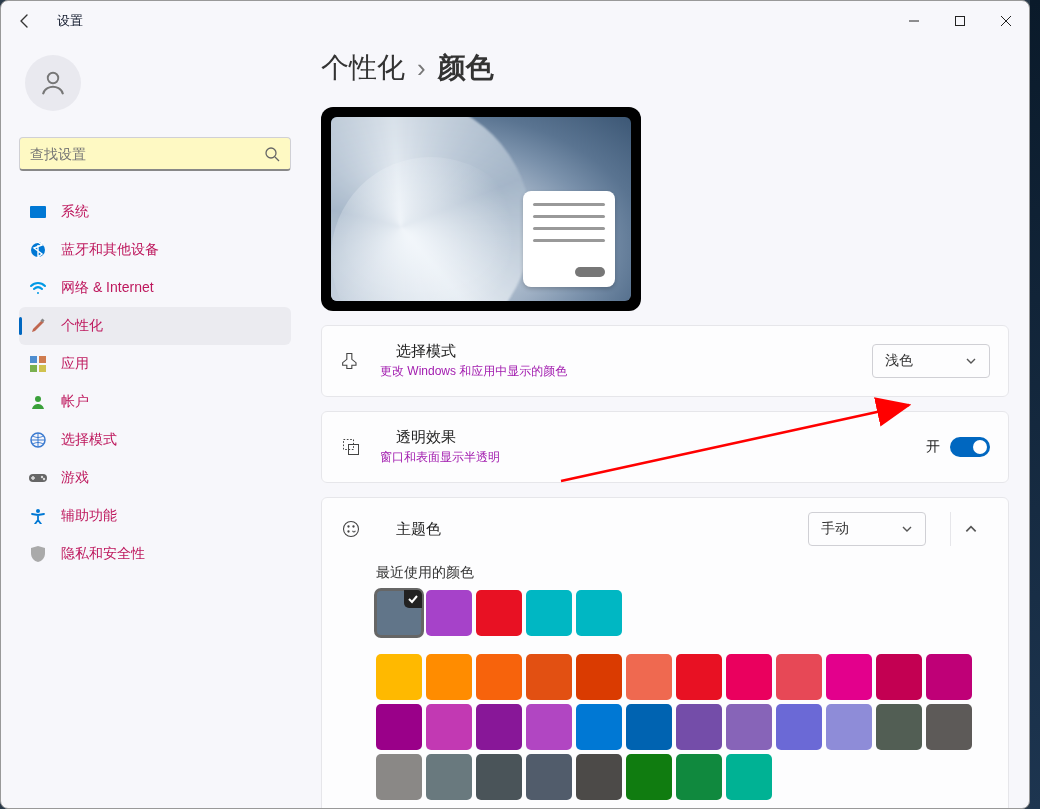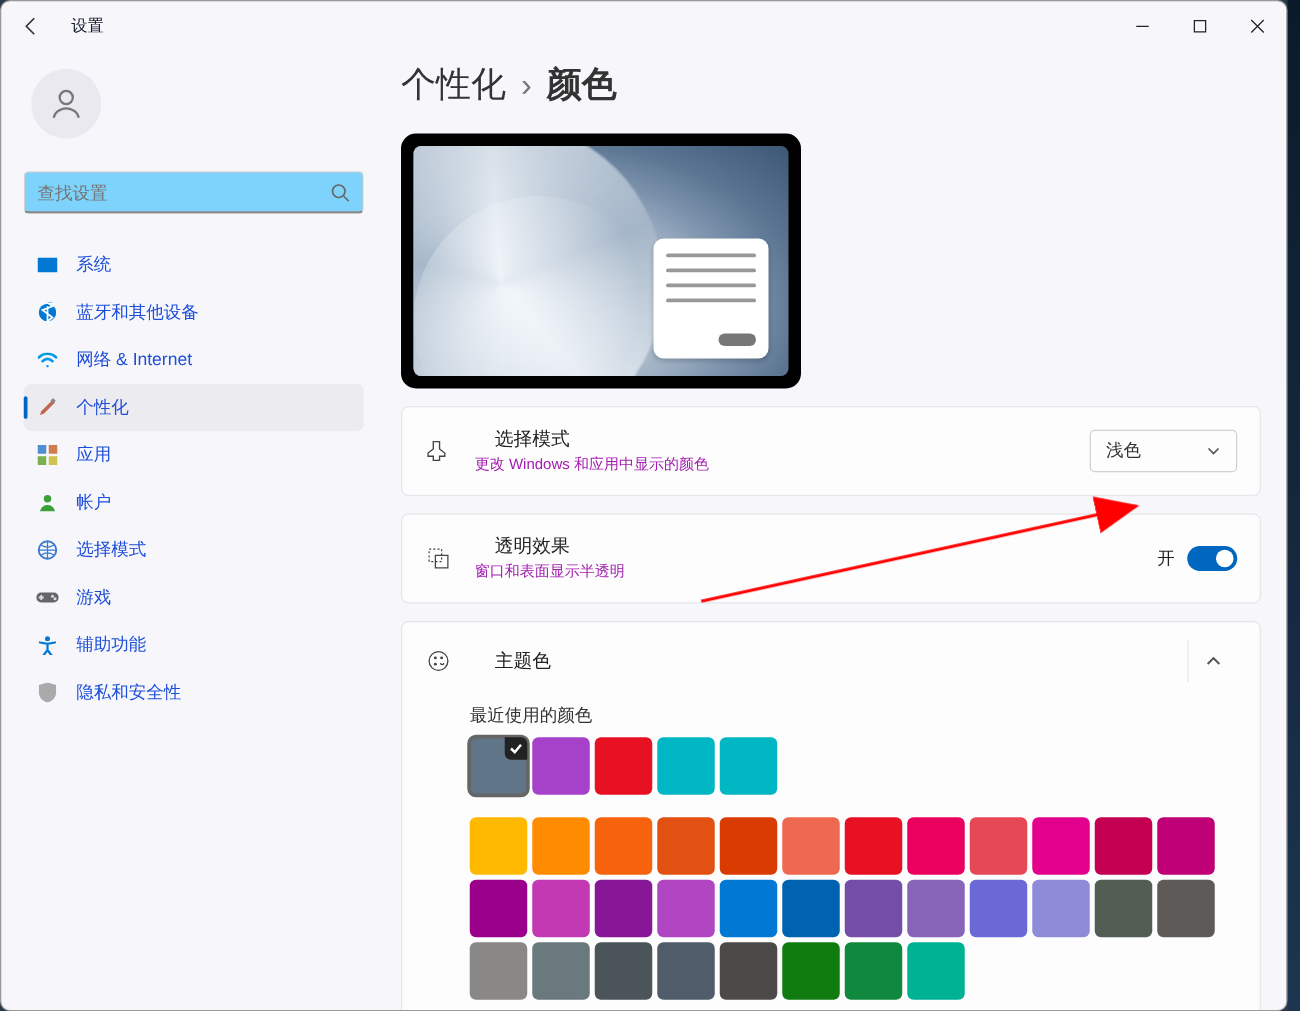--- a/index.html
+++ b/index.html
@@ -17,31 +17,31 @@
   .title-text { font-size: 13px; color:#0f172a; }
   .win-controls { display:flex; }
   .win-btn { width: 46px; height: 32px; display:flex; align-items:center; justify-content:center; }
   .layout { display:flex; height: calc(100% - 40px); }
   .sidebar { width: 300px; padding: 8px 10px 0 18px; overflow-y: hidden; }
   .avatar {
     width: 56px; height:56px; border-radius:50%; background:#e9e9ef;
     display:flex; align-items:center; justify-content:center; margin-bottom: 26px; margin-left: 6px; margin-top: 6px;
   }
   .search {
-    display:flex; align-items:center; height:34px; background:#7dd3fc;
+    display:flex; align-items:center; height:34px; background:#fef9c3;
     border:1px solid #d0d0d5; border-bottom: 2px solid #888; border-radius:4px;
     padding: 0 10px; margin-bottom: 22px;
   }
   .search input {
     flex:1; border:none; outline:none; background:transparent; font-size:14px; color:#555;
   }
   .nav { list-style:none; }
   .nav li {
     display:flex; align-items:center; height:38px; padding:0 10px; border-radius:6px;
-    font-size:14px; color:#1d4ed8; gap:14px; cursor:default; position:relative;
+    font-size:14px; color:#be185d; gap:14px; cursor:default; position:relative;
   }
   .nav li.active { background:#ebebf0; }
   .nav li.active::before {
     content:""; position:absolute; left:0; top:10px; bottom:10px; width:3px;
     background:#0067c0; border-radius:2px;
   }
   .nav .ico { width:18px; display:flex; align-items:center; justify-content:center; }
   .main { flex:1; padding: 0 20px 0 20px; overflow-y:auto; }
   .breadcrumb { display:flex; align-items:center; gap:12px; font-size:28px; color:#333; height:54px; }
   .breadcrumb .sep { color:#777; font-size:26px; }
@@ -333,20 +333,26 @@
             <svg width="20" height="20" viewBox="0 0 24 24">
                 <circle cx="12" cy="12" r="9" stroke="#444" stroke-width="1.3" fill="none"></circle>
                 <circle cx="9" cy="9" r="1.4" fill="#444"></circle>
                 <circle cx="15" cy="9" r="1.4" fill="#444"></circle>
                 <circle cx="9" cy="15" r="1.4" fill="#444"></circle>
                 <path d="M14 14c0 2 3 2 3 0" stroke="#444" stroke-width="1.3" fill="none"></path>
               </svg>
           </div>
           <div class="texts">
             <div class="ttl">主题色</div>
+          </div>
+          <div class="dropdown">
+            <span>手动</span>
+            <svg width="12" height="12" viewBox="0 0 12 12">
+                <path d="M2 4l4 4 4-4" stroke="#555" stroke-width="1.4" fill="none"></path>
+              </svg>
           </div>
           <div class="chev-box">
             <svg width="14" height="14" viewBox="0 0 12 12">
                 <path d="M2 8l4-4 4 4" stroke="#555" stroke-width="1.4" fill="none"></path>
               </svg>
           </div>
         </div>
 
         <div class="section">
           <div class="section-title">最近使用的颜色</div>

